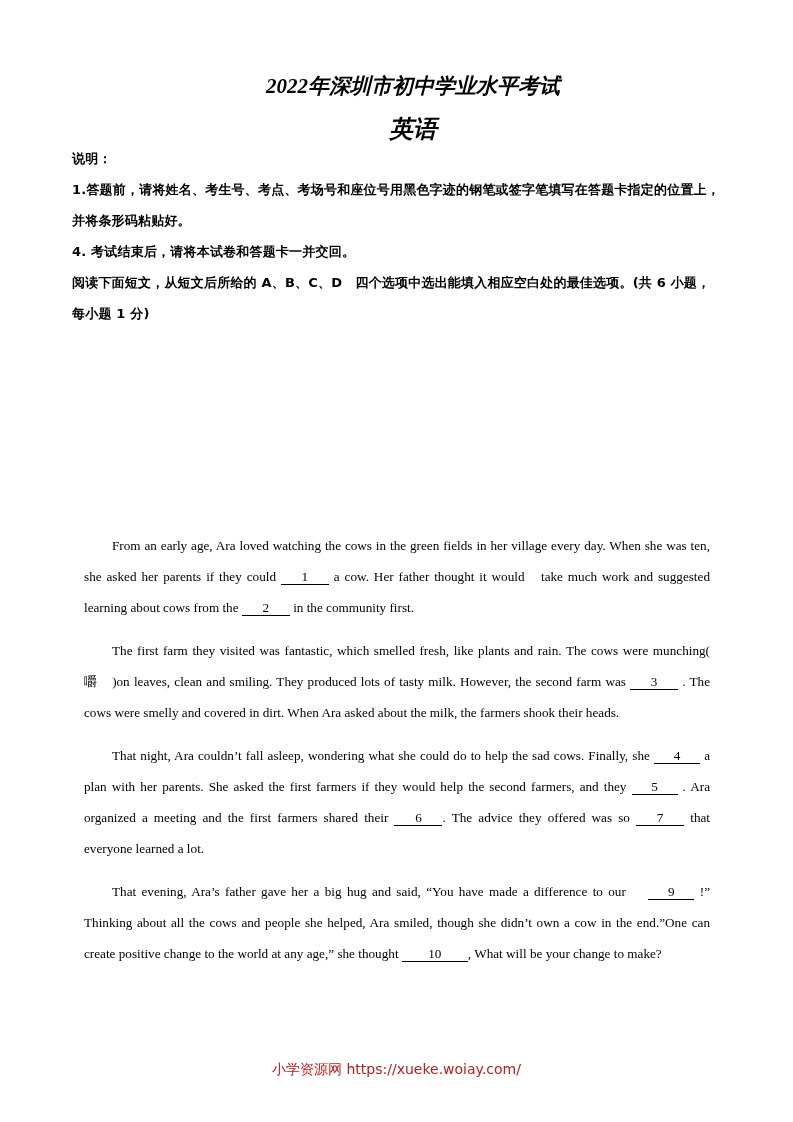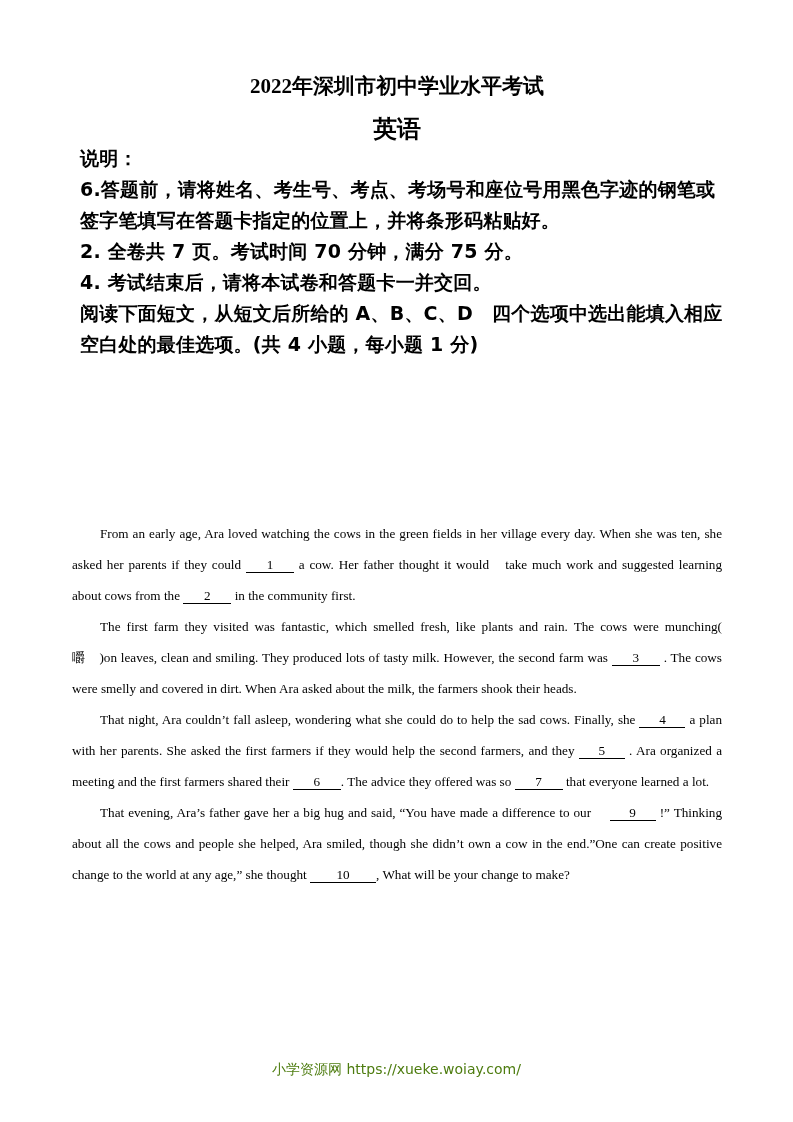--- a/index.html
+++ b/index.html
@@ -1,40 +1,39 @@
 <!DOCTYPE html>
 <html><head>
 <meta charset="utf-8">
 <style>
   html, body { margin: 0; padding: 0; background: #ffffff; }
   body { width: 793px; height: 1122px; position: relative; overflow: hidden; color: #000; }
   .page { position: absolute; left: 72px; top: 0; width: 650px; }
-  .title { position: absolute; left: 0; width: 650px; text-align: center; font-family: "Liberation Serif", "DejaVu Serif", serif; font-weight: bold; }
+  .title { position: absolute; left: 16px; width: 650px; text-align: center; font-family: "Liberation Serif", "DejaVu Serif", serif; font-weight: bold; font-style: italic; }
   .t1 { top: 72px; font-size: 21px; }
   .t2 { top: 113px; font-size: 24px; }
-  .cn { position: absolute; left: 8px; width: 650px; font-family: "DejaVu Sans", sans-serif; font-weight: bold; font-size: 19px; line-height: 31px; letter-spacing: 0.2px; }
+  .cn { position: absolute; left: 0; width: 650px; font-family: "DejaVu Sans", sans-serif; font-weight: bold; font-size: 13px; line-height: 31px; letter-spacing: 0.2px; }
   .cn p { margin: 0; }
   .en { position: absolute; left: 0; width: 650px; font-family: "Liberation Serif", serif; font-size: 13.2px; line-height: 31px; text-align: justify; }
-  .en p { margin: 0; text-indent: 28px; }
+  .en p { margin: 12px; text-indent: 28px; }
   .blank { display: inline-block; border-bottom: 1px solid #000; text-align: center; line-height: 15px; text-indent: 0; }
-  .footer { position: absolute; top: 1061px; left: 0; width: 793px; text-align: center; font-family: "DejaVu Sans", sans-serif; font-size: 14px; color: #4d7c0f; }
+  .footer { position: absolute; top: 1061px; left: 0; width: 793px; text-align: center; font-family: "DejaVu Sans", sans-serif; font-size: 14px; color: #b91c1c; }
 </style>
 </head>
 <body>
 
 <div class="page">
   <div class="title t1">2022年深圳市初中学业水平考试</div>
   <div class="title t2">英语</div>
 
   <div class="cn" style="top:143px;">
     <p>说明：</p>
-    <p>6.答题前，请将姓名、考生号、考点、考场号和座位号用黑色字迹的钢笔或签字笔填写在答题卡指定的位置上，并将条形码粘贴好。</p>
-    <p>2. 全卷共 7 页。考试时间 70 分钟，满分 75 分。</p>
+    <p>1.答题前，请将姓名、考生号、考点、考场号和座位号用黑色字迹的钢笔或签字笔填写在答题卡指定的位置上，并将条形码粘贴好。</p>
     <p>4. 考试结束后，请将本试卷和答题卡一并交回。</p>
-    <p>阅读下面短文，从短文后所给的 A、B、C、D　四个选项中选出能填入相应空白处的最佳选项。(共 4 小题，每小题 1 分)</p>
+    <p>阅读下面短文，从短文后所给的 A、B、C、D　四个选项中选出能填入相应空白处的最佳选项。(共 6 小题，每小题 1 分)</p>
   </div>
 
   <div class="en" style="top:518px;">
     <p>
       <span>From an early age, Ara loved watching the cows in the green fields in her village every day. When she was ten, she asked her parents if they could </span><span class="blank" style="width:48px;">1</span><span> a cow. Her father thought it would　take much work and suggested learning about cows from the </span><span class="blank" style="width:48px;">2</span><span> in the community first.</span>
     </p>
     <p>
       <span>The first farm they visited was fantastic, which smelled fresh, like plants and rain. The cows were munching(　嚼　)on leaves, clean and smiling. They produced lots of tasty milk. However, the second farm was </span><span class="blank" style="width:48px;">3</span><span> . The cows were smelly and covered in dirt. When Ara asked about the milk, the farmers shook their heads.</span>
     </p>
     <p>

